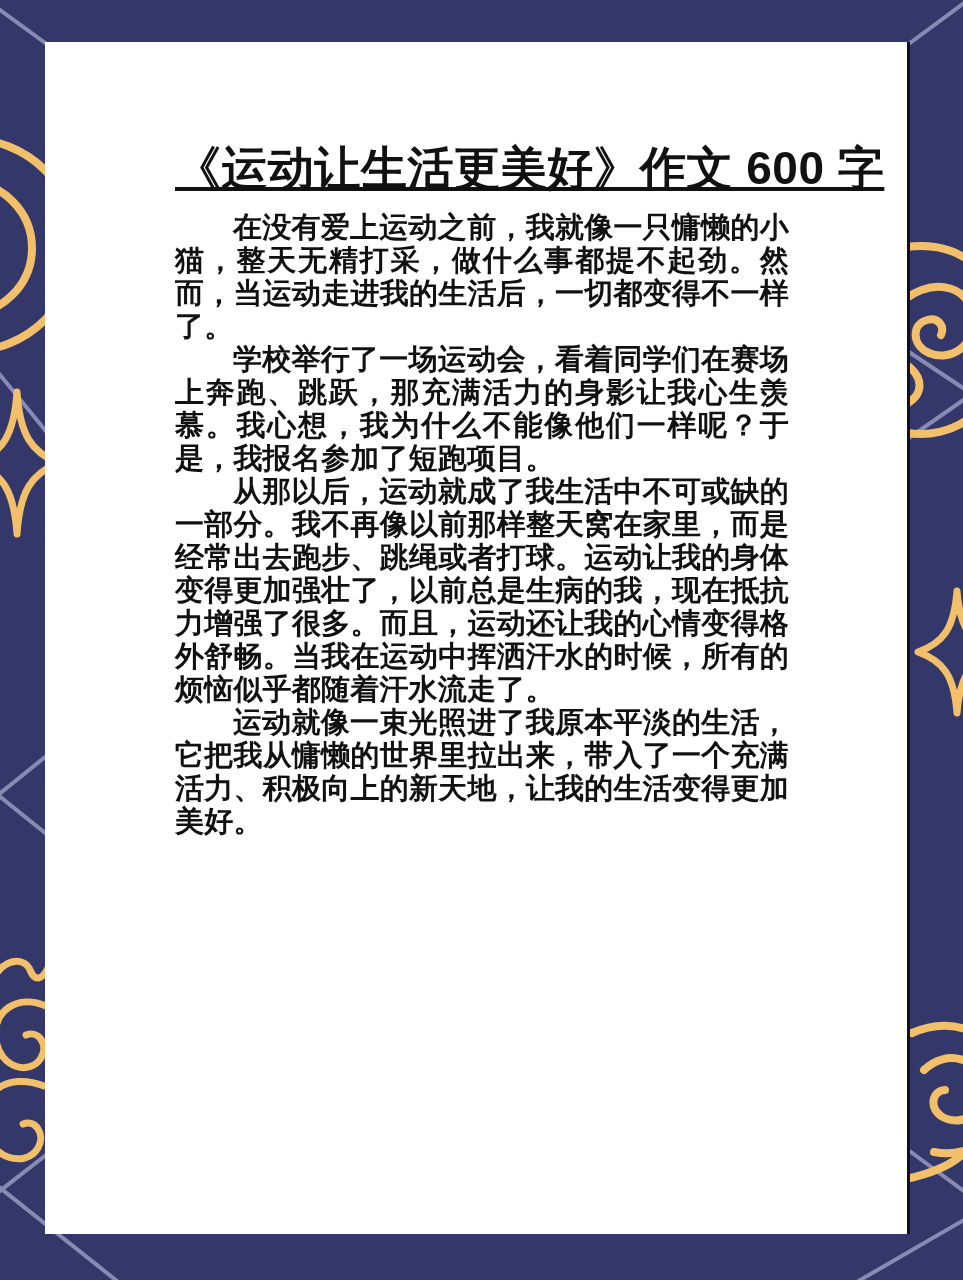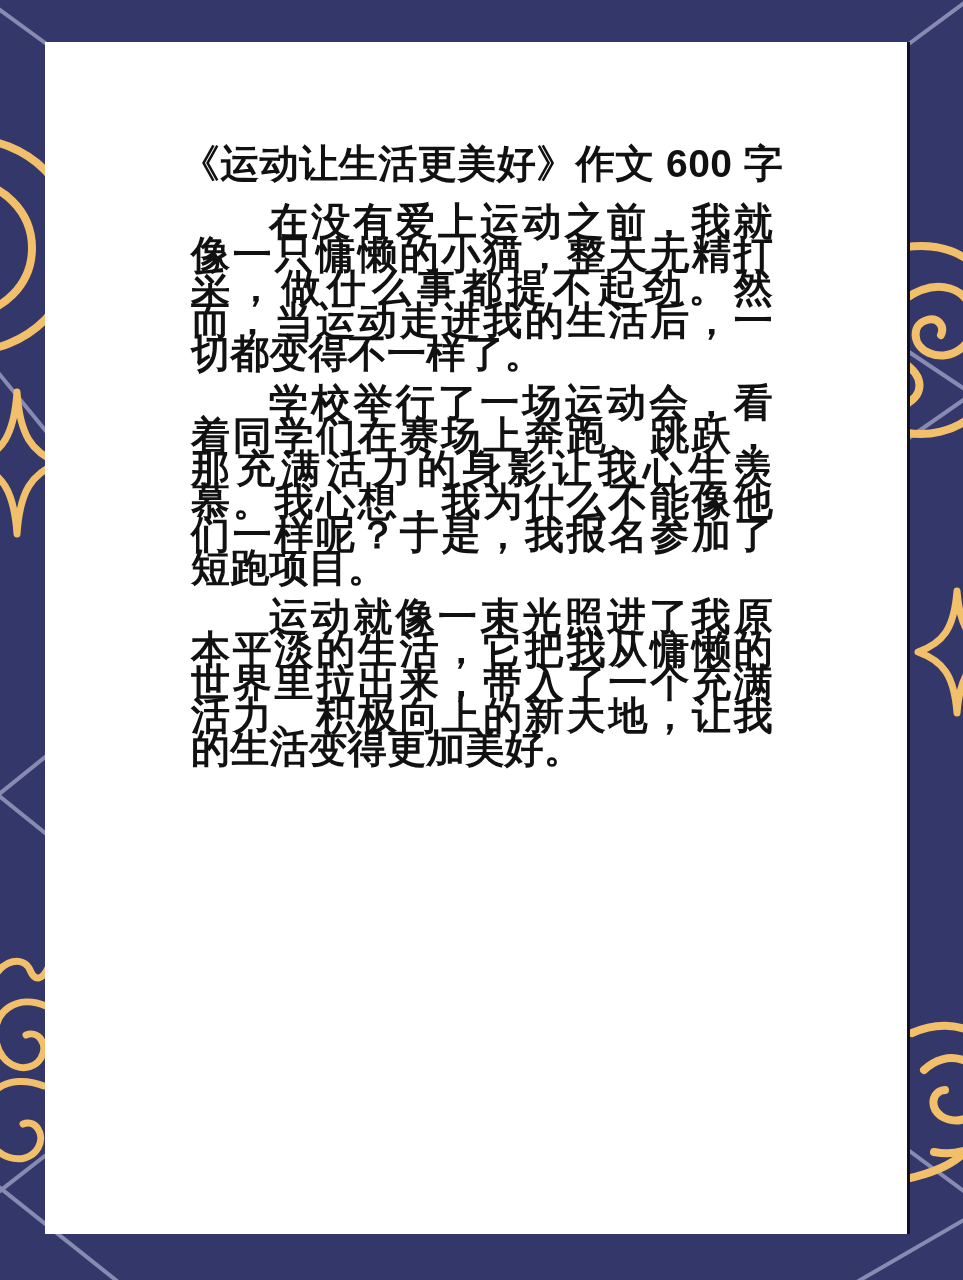--- a/index.html
+++ b/index.html
@@ -49,31 +49,32 @@
     left:45px;
     top:42px;
     width:865px;
     height:1192px;
     background:var(--card-white);
     border-right:3px solid #10101f;
     padding:98px 118px 0 130px;
   }
   .essay-title{
     margin:0 0 13px 0;
-    font-size:39px;
+    font-size:46px;
     line-height:1.25;
     font-weight:800;
     color:var(--text-black);
     text-align:center;
     white-space:nowrap;
     letter-spacing:0.5px;
+    text-decoration:underline;
   }
   .essay-body p{
-    margin:16px;
-    font-size:39px;
+    margin:0;
+    font-size:29px;
     line-height:33px;
     font-weight:700;
     color:var(--text-black);
     text-indent:2em;
     text-align:justify;
     letter-spacing:0.2px;
   }
 </style>
 </head>
 <body>
@@ -136,17 +137,18 @@
       <path d="M 924,1070 C 947,1048 980,1058 983,1087 C 986,1115 959,1128 941,1116 C 929,1107 932,1091 945,1090" class="thin"></path>
       <path d="M 906,1179 C 928,1174 950,1167 965,1152" class="thin"></path>
     </g>
   </svg>
 
   <div class="card">
     <h1 class="essay-title">《运动让生活更美好》作文 600 字</h1>
     <div class="essay-body">
         <p>在没有爱上运动之前，我就像一只慵懒的小猫，整天无精打采，做什么事都提不起劲。然而，当运动走进我的生活后，一切都变得不一样了。</p>
         <p>学校举行了一场运动会，看着同学们在赛场上奔跑、跳跃，那充满活力的身影让我心生羡慕。我心想，我为什么不能像他们一样呢？于是，我报名参加了短跑项目。</p>
+        <p>从那以后，运动就成了我生活中不可或缺的一部分。我不再像以前那样整天窝在家里，而是经常出去跑步、跳绳或者打球。运动让我的身体变得更加强壮了，以前总是生病的我，现在抵抗力增强了很多。而且，运动还让我的心情变得格外舒畅。当我在运动中挥洒汗水的时候，所有的烦恼似乎都随着汗水流走了。</p>
         <p>运动就像一束光照进了我原本平淡的生活，它把我从慵懒的世界里拉出来，带入了一个充满活力、积极向上的新天地，让我的生活变得更加美好。</p>
       </div>
   </div>
 
 </div>
 
 </body></html>

